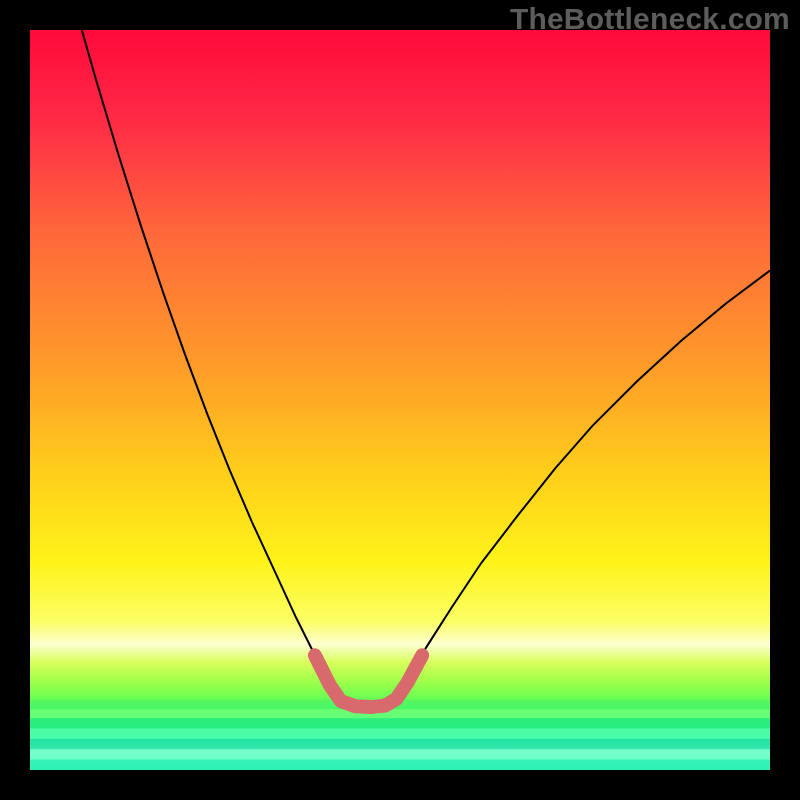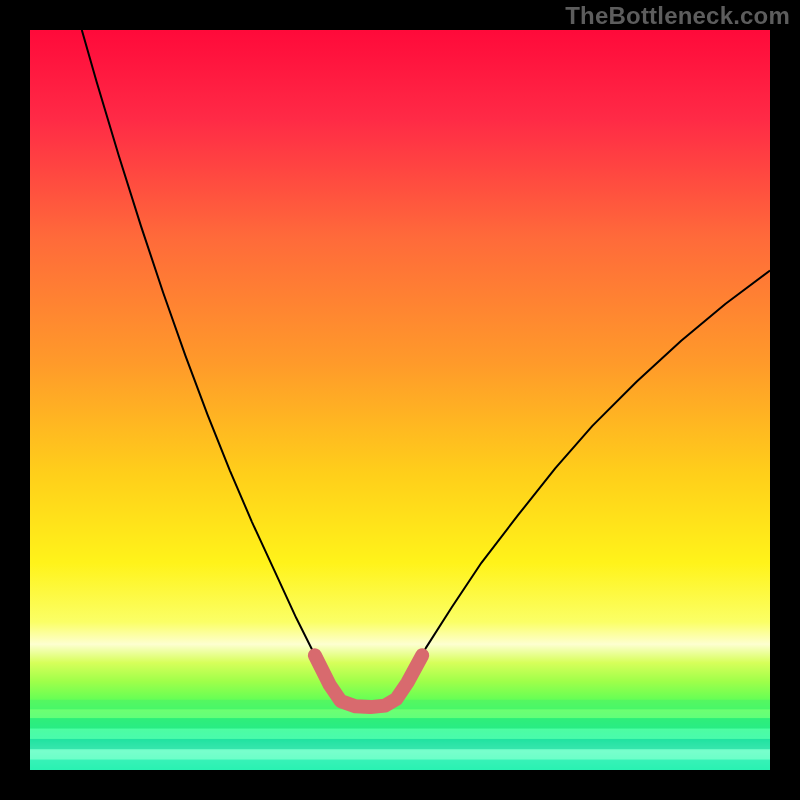--- a/index.html
+++ b/index.html
@@ -22,21 +22,21 @@
     background: #000;
   }
   .gradient-bg {
     position: absolute;
     left: 0; right: 0; top: 0; bottom: 0;
   }
   .watermark {
     position: absolute;
     top: 2px;
     right: 10px;
-    font-size: 24px;
+    font-size: 30px;
     font-weight: 600;
     color: #5d5d5d;
     letter-spacing: 0.2px;
   }
   svg.curves {
     position: absolute;
     left: 0; top: 0;
   }
 </style>
 </head>

